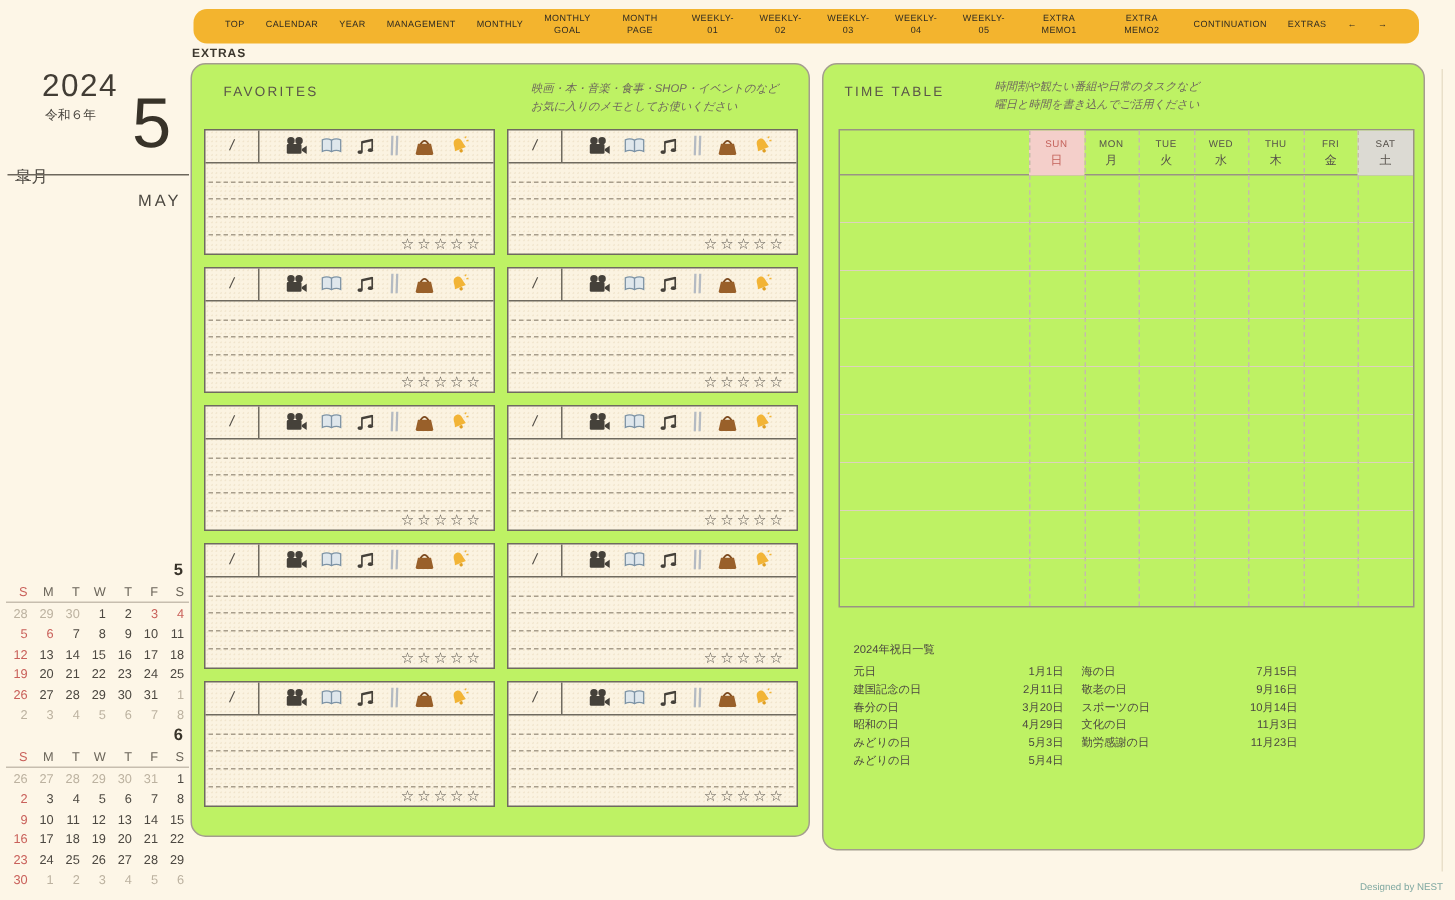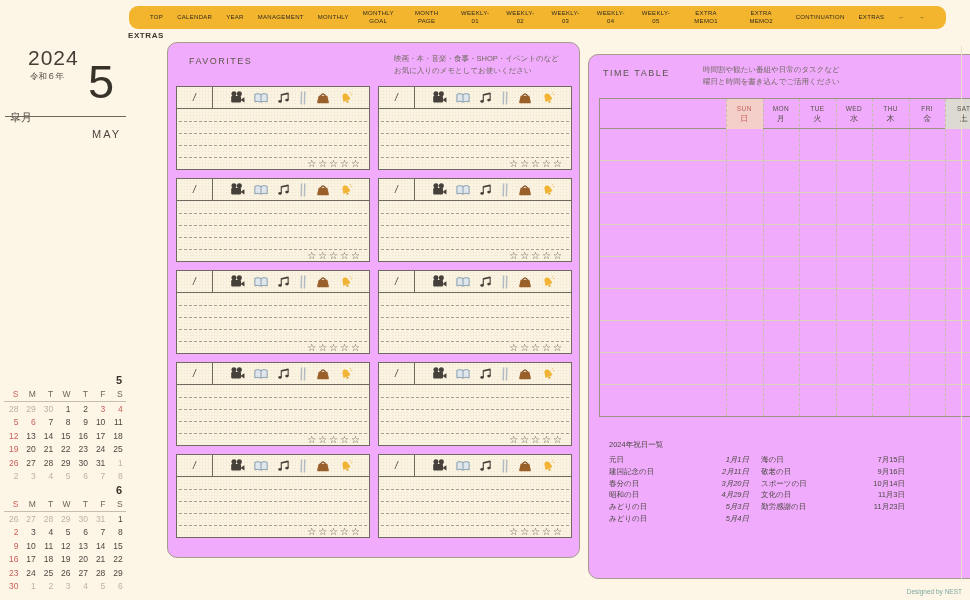--- a/index.html
+++ b/index.html
@@ -38,27 +38,27 @@
   .mc-row { display:flex; height:13.4px; }
   .mc-row.wd { height:15px; border-bottom:1px solid #c7beaf; margin-bottom:1px; }
   .mc-cell { width:17.4px; text-align:right; padding-right:3px; font-size:8.5px; line-height:13.4px; }
   .mc-row.wd .mc-cell { font-size:8.5px; color:#6b655a; line-height:15px; }
   .mc-cell.sun, .mc-row.wd .mc-cell.sun { color:#c9605a; }
   .mc-cell.hol { color:#c9605a; }
   .mc-cell.out { color:#bcb2a0; }
   .mc-cell.norm { color:#4c4841; }
   
   .panel {
-    position:absolute; background:#f0abfc;
-    border:1px solid #a49d8e; border-radius:10px;margin-left:40px;
+    position:absolute; background:#bef264;
+    border:1px solid #a49d8e; border-radius:10px;
   }
   #fav-panel { left:127px; top:42px; width:413px; height:516px; }
-  #tt-panel  { left:548px; top:54px; width:402px; height:525px; }
+  #tt-panel  { left:548px; top:42px; width:402px; height:525px; }
   .panel-title { position:absolute; font-size:9px; letter-spacing:1.5px; color:#5a5549; }
-  .panel-note  { position:absolute; font-size:7.5px; line-height:1.55; color:#6f695d; }
+  .panel-note  { position:absolute; font-size:7.5px; line-height:1.55; color:#6f695d;font-style:italic; }
   
   #cards-grid {
     position:absolute; left:8px; top:43px;
     display:grid; grid-template-columns:194px 194px; grid-auto-rows:84px;
     column-gap:8px; row-gap:8px;
   }
   .card {
     border:1px solid #6f6a5f; background:#fbf3e1;
     background-image:radial-gradient(#efe3ca .6px, transparent .6px);
     background-size:3px 3px;
@@ -94,21 +94,21 @@
   .tt-day.sat { background:#dcdad3; }
   #tt-body {
     position:absolute; left:0; top:30px; width:100%; height:287px;
     background:repeating-linear-gradient(to bottom, transparent 0 31px, #ddd2bd 31px 32px);
   }
   .tt-vline { position:absolute; top:0; height:317px; width:0; border-left:1px dashed #c6bcaa; }
   
   #holiday-title { position:absolute; left:20px; top:385px; font-size:7.5px; color:#4c4841; }
   #holiday-rows  { position:absolute; left:20px; top:399px; }
   .hrow { display:flex; height:11.8px; font-size:7.5px; line-height:11.8px; color:#4c4841; }
-  .hrow .n1 { width:88px; } .hrow .d1 { width:52px; text-align:right;font-style:italic; }
+  .hrow .n1 { width:88px; } .hrow .d1 { width:52px; text-align:right; }
   .hrow .n2 { width:92px; margin-left:12px; } .hrow .d2 { width:52px; text-align:right; }
   
   .credit { position:absolute; right:8px; bottom:5px; font-size:6.5px; color:#7fa8a1; }
   .page-edge { position:absolute; left:961px; top:46px; height:535px; border-left:1px solid #e9dfc9; }
 </style>
 </head>
 <body>
 
 <nav class="nav" id="nav-bar">
     <span class="nav-tab">TOP</span>

